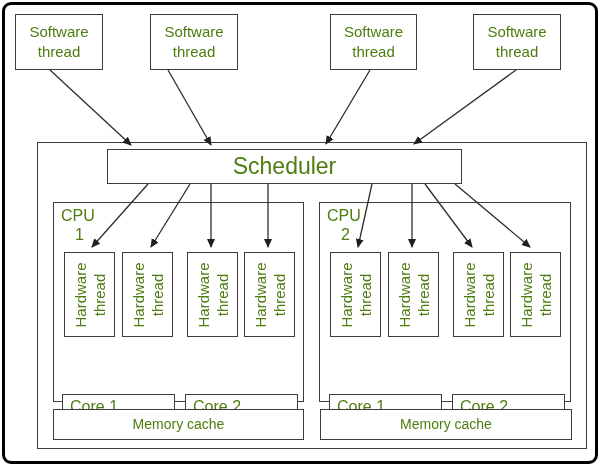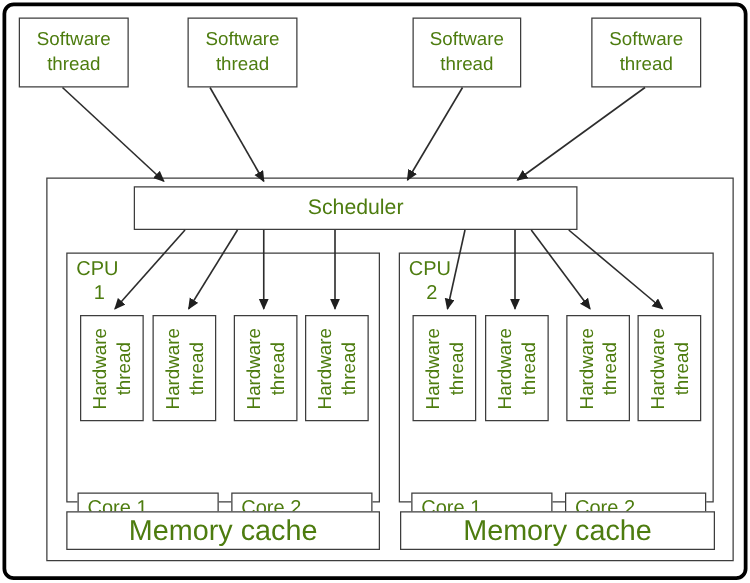--- a/index.html
+++ b/index.html
@@ -9,32 +9,32 @@
   }
   .frame{
     position:absolute;left:2px;top:2px;width:596px;height:462px;
     border:3px solid #000;border-radius:9px;box-sizing:border-box;
   }
   .box{
     position:absolute;background:#fff;border:1.5px solid #3d3d3d;box-sizing:border-box;
   }
   .sw{top:14px;width:88px;height:56px;text-align:center;font-size:15px;line-height:20px;padding-top:7px;}
   .outer{left:37px;top:142px;width:550px;height:307px;background:transparent;}
-  .scheduler{left:107px;top:149px;width:355px;height:35px;text-align:center;font-size:17px;line-height:32px;}
+  .scheduler{left:107px;top:149px;width:355px;height:35px;text-align:center;font-size:23px;line-height:32px;}
   .cpu{top:202px;width:251px;height:200px;background:transparent;}
   .cpu-label{position:absolute;left:7px;top:3px;font-size:16px;line-height:19px;}
   .cpu-num{padding-left:14px;}
   .ht{top:49px;width:51px;height:85px;}
   .ht-text{
     position:absolute;left:50%;top:50%;width:85px;
     transform:translate(-50%,-50%) rotate(-90deg);
     text-align:center;font-size:15px;line-height:19px;white-space:normal;
   }
   .core{top:147px;width:113px;height:44px;font-size:16px;padding:3px 0 0 7px;margin-top:44px;}
-  .mem{top:409px;height:31px;text-align:center;font-size:23px;line-height:28px;}
+  .mem{top:409px;height:31px;text-align:center;font-size:14px;line-height:28px;}
   .arrows{position:absolute;left:0;top:0;pointer-events:none;}
 </style>
 </head>
 <body>
 
 <div class="stage">
 
   <div class="frame"></div>
 
   <div class="box sw" style="left:15px">

